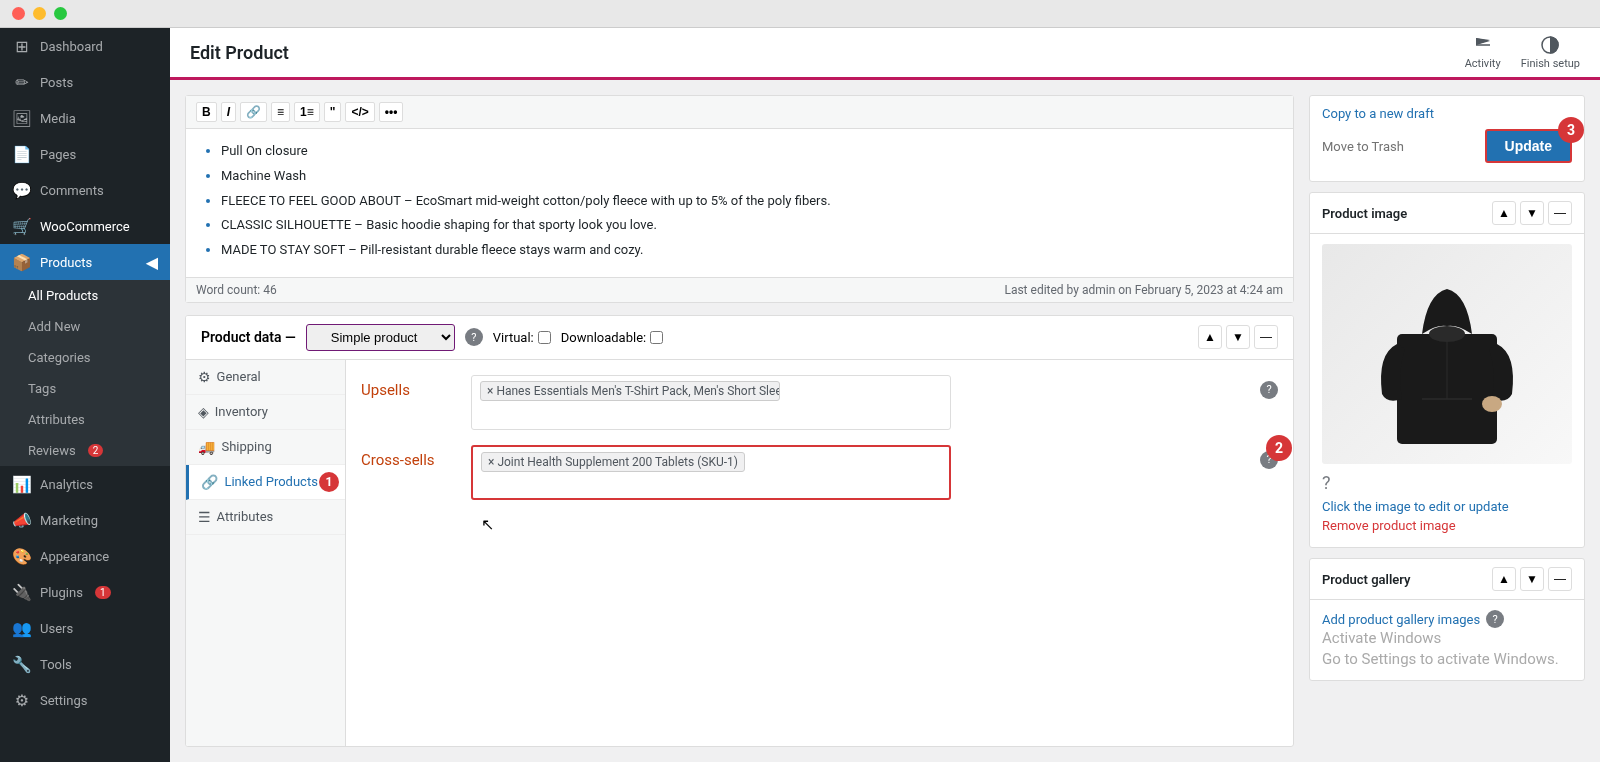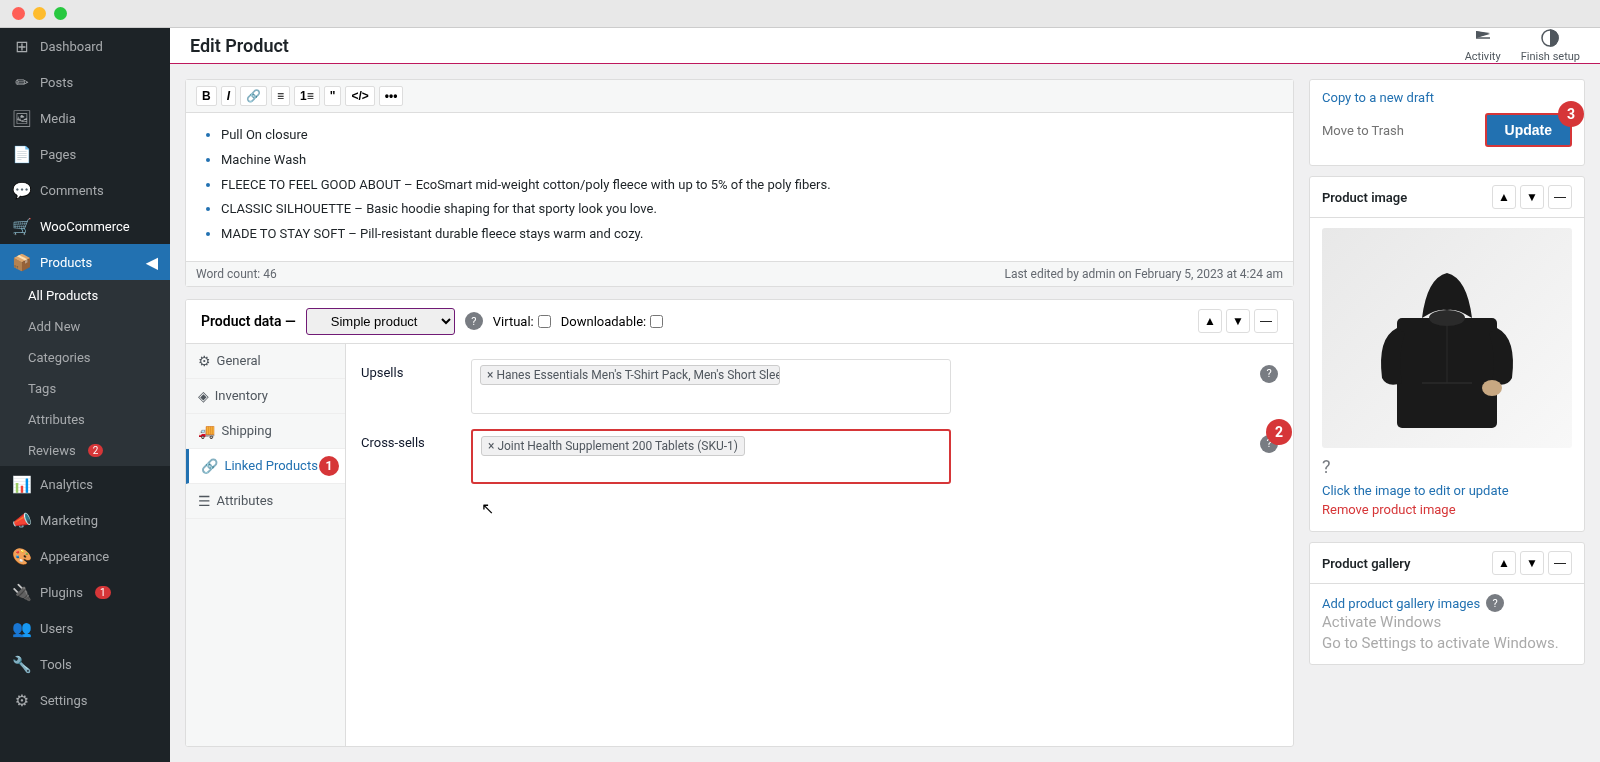--- a/index.html
+++ b/index.html
@@ -50,26 +50,26 @@
     .sidebar-submenu .sidebar-item { padding-left: 28px; font-size: 13px; color: #a7aaad; }
     .sidebar-submenu .sidebar-item.active-sub { color: #fff; background: transparent; }
     .badge { background: #d63638; color: #fff; border-radius: 10px; font-size: 10px; padding: 1px 5px; margin-left: 4px; }
 
     
     .main-content { flex: 1; display: flex; flex-direction: column; overflow: hidden; background: #f0f0f1; }
 
     
     .top-bar {
       background: #fff;
-      border-bottom: 1px solid #be185d;
+      border-bottom: 3px solid #be185d;
       padding: 8px 20px;
       display: flex;
       align-items: center;
       justify-content: space-between;
-      height: 36px;
+      height: 52px;
       flex-shrink: 0;
     }
     .top-bar-title { font-size: 18px; font-weight: 600; color: #1d2327; }
     .top-bar-right { display: flex; align-items: center; gap: 20px; }
     .top-bar-action { display: flex; flex-direction: column; align-items: center; gap: 2px; cursor: pointer; color: #50575e; font-size: 11px; }
     .top-bar-action svg { width: 20px; height: 20px; }
 
     
     .content-area { flex: 1; display: flex; overflow: hidden; padding: 15px; gap: 15px; }
 
@@ -164,21 +164,21 @@
       display: flex;
       align-items: center;
       gap: 6px;
     }
     .tab-item.active { background: #fff; color: #2271b1; border-left: 3px solid #2271b1; }
     .tab-icon { font-size: 14px; }
     .product-data-content { flex: 1; padding: 15px; overflow-y: auto; }
 
     
     .field-row { display: flex; align-items: flex-start; gap: 10px; margin-bottom: 15px; }
-    .field-label { width: 100px; padding-top: 6px; font-size: 13px; color: #0f172a; flex-shrink: 0; }
+    .field-label { width: 100px; padding-top: 6px; font-size: 15px; color: #c2410c; flex-shrink: 0; }
     .field-input-wrap { flex: 1; }
     .tag-input {
       border: 1px solid #ddd;
       border-radius: 3px;
       padding: 5px 8px;
       min-height: 55px;
       background: #fff;
       font-size: 12px;
       color: #50575e;
       display: flex;

